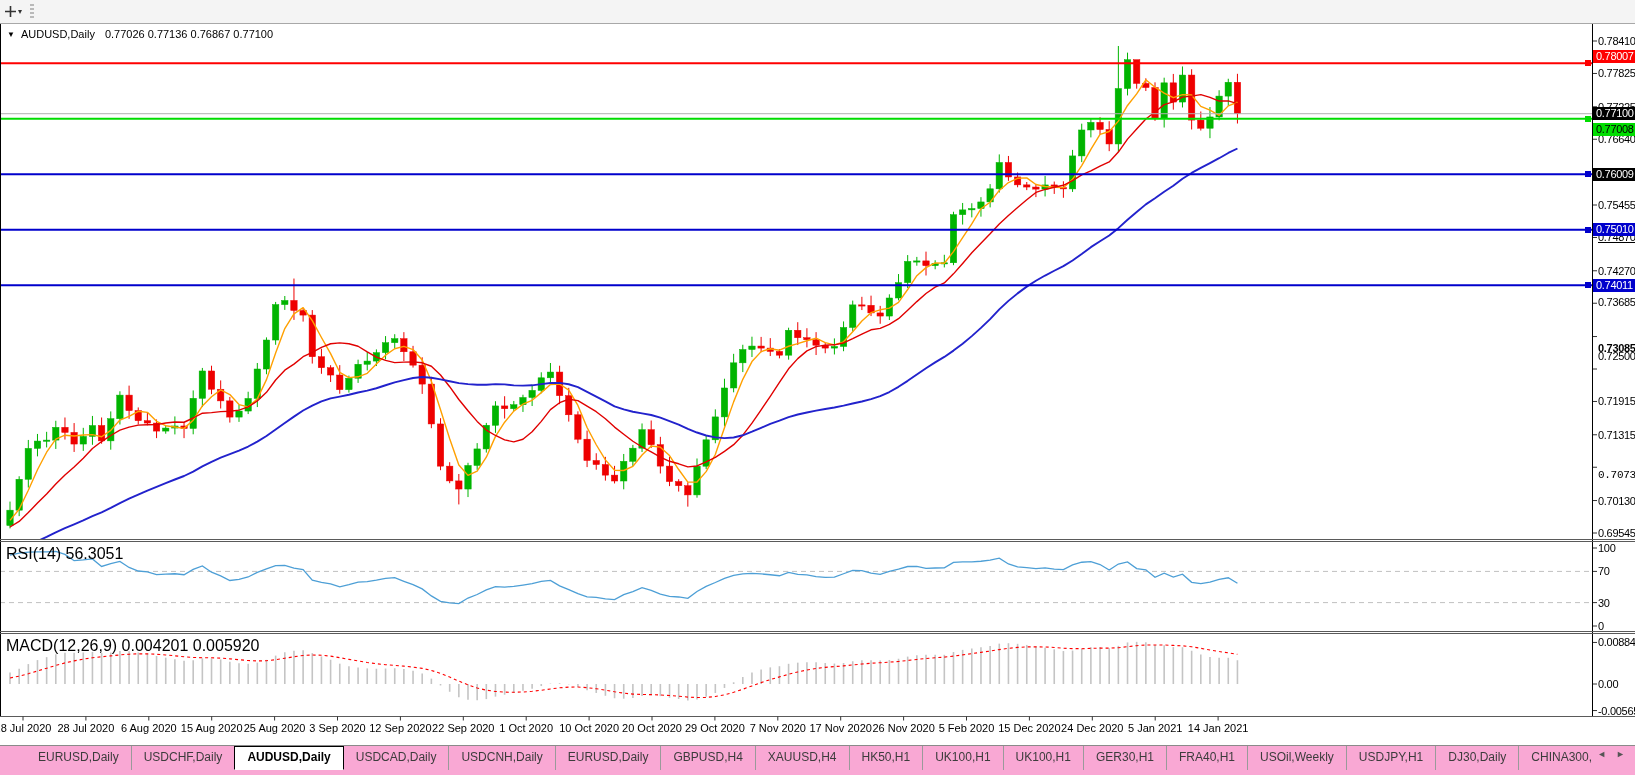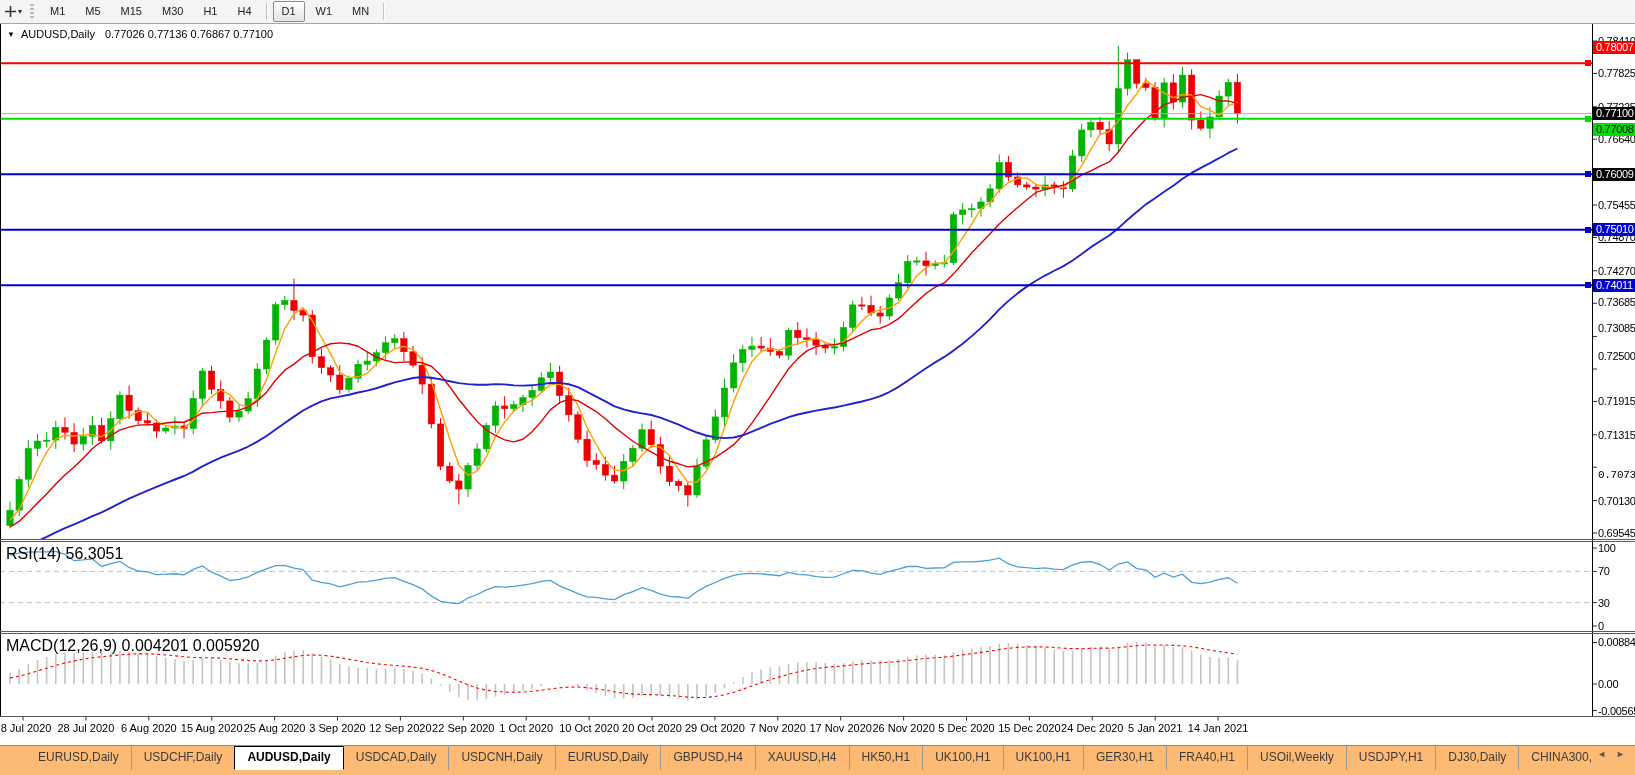--- a/index.html
+++ b/index.html
@@ -22,21 +22,21 @@
   .chart-title{position:absolute;left:7px;top:28px;font-size:11px;color:#000;display:flex;align-items:center;}
   .chart-title .tri{font-size:8px;margin-right:6px;color:#000;}
   .chart-title .sym{margin-right:10px;}
   .ind-label{position:absolute;left:6px;font-size:16px;color:#000;}
   .axis-label{position:absolute;left:1598px;font-size:11px;letter-spacing:-0.3px;color:#000;white-space:nowrap;}
   .pricebox{position:absolute;left:1593px;width:42px;height:13px;line-height:13px;font-size:11px;
             letter-spacing:-0.3px;padding-left:3px;box-sizing:border-box;white-space:nowrap;z-index:5;}
   .nub{position:absolute;width:6px;height:6px;z-index:5;}
   .date-label{position:absolute;top:722px;font-size:11px;color:#000;transform:translateX(-50%);white-space:nowrap;}
   
-  .tabbar{position:absolute;left:0;top:745px;width:1635px;height:30px;background:#fdba74;
+  .tabbar{position:absolute;left:0;top:745px;width:1635px;height:30px;background:#f9a8d4;
           border-top:1px solid #8a8a8a;box-sizing:border-box;display:flex;align-items:flex-start;z-index:6;}
   .tabs{display:flex;align-items:stretch;padding-left:26px;height:24px;flex:1 1 auto;overflow:hidden;}
   .tab{font-size:12px;color:#3c3c3c;padding:4px 12px 0 12px;cursor:pointer;white-space:nowrap;}
   .tab.sepline{border-left:1px solid #9a9a9a;}
   .tab.active{background:#ffffff;border:1px solid #000;border-bottom:1px solid #fff;font-weight:bold;
               color:#000;padding-top:3px;}
   .tab.active + .tab.sepline{border-left:none;}
   .tab-arrows{display:flex;align-items:center;gap:10px;padding:3px 10px 0 6px;color:#555;font-size:9px;}
   .tab-arrows span{cursor:pointer;}
   svg#chart-svg{position:absolute;left:0;top:0;z-index:1;}
@@ -533,60 +533,47 @@
     </svg>
 
   <div class="toolbar">
     <div class="tool-icon">
       <svg width="13" height="13">
         <path d="M6.5 1 V12 M1 6.5 H12" stroke="#333" stroke-width="1.6" fill="none"></path>
       </svg>
       <span class="dd">▾</span>
     </div>
     <div class="grip"></div>
-    <div id="tf-buttons">
-        <div class="tf-btn">M1</div>
-        <div class="tf-btn">M5</div>
-        <div class="tf-btn">M15</div>
-        <div class="tf-btn">M30</div>
-        <div class="tf-btn">H1</div>
-        <div class="tf-btn">H4</div>
-        <div class="vsep"></div>
-        <div class="tf-btn active">D1</div>
-        <div class="tf-btn">W1</div>
-        <div class="tf-btn">MN</div>
-        <div class="vsep"></div>
-      </div>
   </div>
 
   <div id="labels">
     <div class="chart-title">
       <span class="tri">▼</span>
       <span class="sym">AUDUSD,Daily</span>
       <span>0.77026 0.77136 0.76867 0.77100</span>
     </div>
     <div class="ind-label" style="top:545px">RSI(14) 56.3051</div>
     <div class="ind-label" style="top:637px">MACD(12,26,9) 0.004201 0.005920</div>
   <div class="axis-label" style="top: 35px;">0.78410</div>
       <div class="axis-label" style="top: 67.4675px;">0.77825</div>
       <div class="axis-label" style="top: 100.767px;">0.77225</div>
       <div class="axis-label" style="top: 133.235px;">0.76640</div>
       <div class="axis-label" style="top: 199.002px;">0.75455</div>
       <div class="axis-label" style="top: 231.47px; text-decoration: underline;">0.74870</div>
       <div class="axis-label" style="top: 264.77px;">0.74270</div>
       <div class="axis-label" style="top: 296px;">0.73685</div>
-      <div class="axis-label" style="top: 322px;">0.73085</div>
+      <div class="axis-label" style="top: 342px; font-weight: bold;">0.73085</div>
       <div class="axis-label" style="top: 350px;">0.72500</div>
       <div class="axis-label" style="top: 395.473px;">0.71915</div>
       <div class="axis-label" style="top: 428.772px;">0.71315</div>
       <div class="axis-label" style="top: 469px; font-family: Liberation Mono, monospace;">0.70730</div>
       <div class="axis-label" style="top: 494.54px;">0.70130</div>
       <div class="axis-label" style="top: 527.008px;">0.69545</div>
       <div class="pricebox" style="top: 107.205px; background: rgb(0, 0, 0); color: rgb(255, 255, 255);">0.77100</div>
-      <div class="pricebox" style="top: 41px; background: rgb(255, 0, 0); color: rgb(255, 255, 255);">0.78007</div>
+      <div class="pricebox" style="top: 50px; background: rgb(255, 0, 0); color: rgb(255, 255, 255);">0.78007</div>
       <div class="nub" style="left: 1585px; top: 60.3665px; background: rgb(255, 0, 0);"></div>
       <div class="pricebox" style="top: 123px; background: rgb(0, 221, 0); color: rgb(0, 0, 0);">0.77008</div>
       <div class="nub" style="left: 1585px; top: 115.811px; background: rgb(0, 221, 0);"></div>
       <div class="pricebox" style="top: 167.755px; background: #000000; color: rgb(255, 255, 255);">0.76009</div>
       <div class="nub" style="left: 1585px; top: 171.255px; background: rgb(0, 0, 204);"></div>
       <div class="pricebox" style="top: 223.2px; background: rgb(0, 0, 204); color: rgb(255, 255, 255);">0.75010</div>
       <div class="nub" style="left: 1585px; top: 226.7px; background: rgb(0, 0, 204);"></div>
       <div class="pricebox" style="top: 278.644px; background: rgb(0, 0, 204); color: rgb(255, 255, 255);">0.74011</div>
       <div class="nub" style="left: 1585px; top: 282.144px; background: rgb(0, 0, 204);"></div>
       <div class="axis-label" style="top: 542px;">100</div>
@@ -604,21 +591,21 @@
       <div class="date-label" style="left: 337.5px;">3 Sep 2020</div>
       <div class="date-label" style="left: 400.4px;">12 Sep 2020</div>
       <div class="date-label" style="left: 463.3px;">22 Sep 2020</div>
       <div class="date-label" style="left: 526.2px;">1 Oct 2020</div>
       <div class="date-label" style="left: 589.1px;">10 Oct 2020</div>
       <div class="date-label" style="left: 652px;">20 Oct 2020</div>
       <div class="date-label" style="left: 714.9px;">29 Oct 2020</div>
       <div class="date-label" style="left: 777.8px;">7 Nov 2020</div>
       <div class="date-label" style="left: 840.7px;">17 Nov 2020</div>
       <div class="date-label" style="left: 903.6px;">26 Nov 2020</div>
-      <div class="date-label" style="left: 966.5px;">5 Dec 2020</div>
+      <div class="date-label" style="left: 966.5px;">5 Feb 2020</div>
       <div class="date-label" style="left: 1029.4px;">15 Dec 2020</div>
       <div class="date-label" style="left: 1092.3px;">24 Dec 2020</div>
       <div class="date-label" style="left: 1155.2px;">5 Jan 2021</div>
       <div class="date-label" style="left: 1218.1px;">14 Jan 2021</div>
     </div>
 
   <div class="tabbar">
     <div class="tabs" id="tabs">
         <div class="tab">EURUSD,Daily</div>
         <div class="tab sepline">USDCHF,Daily</div>

